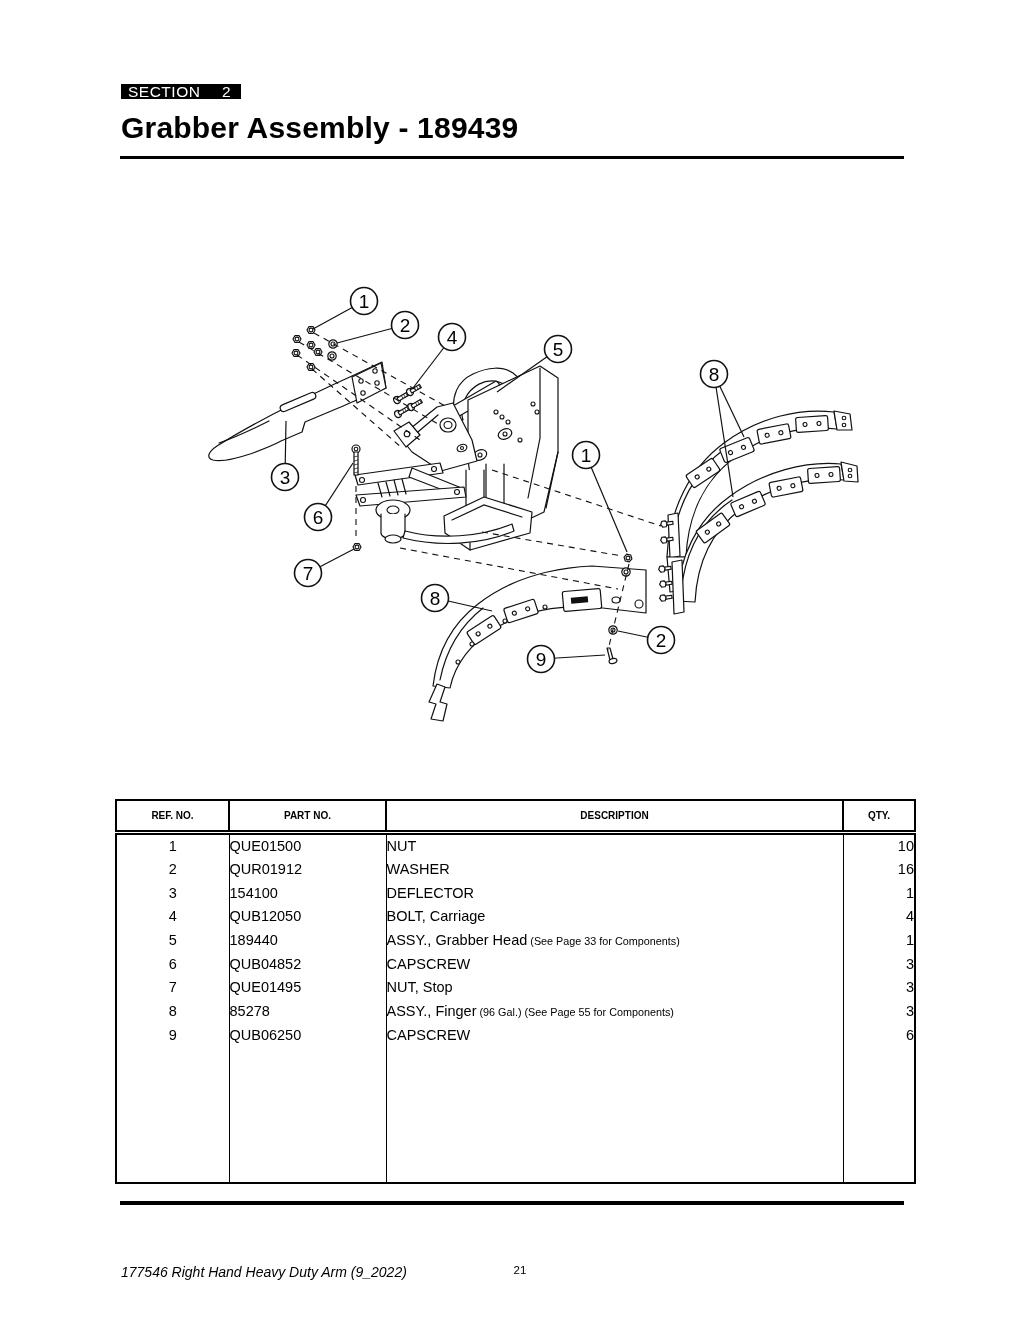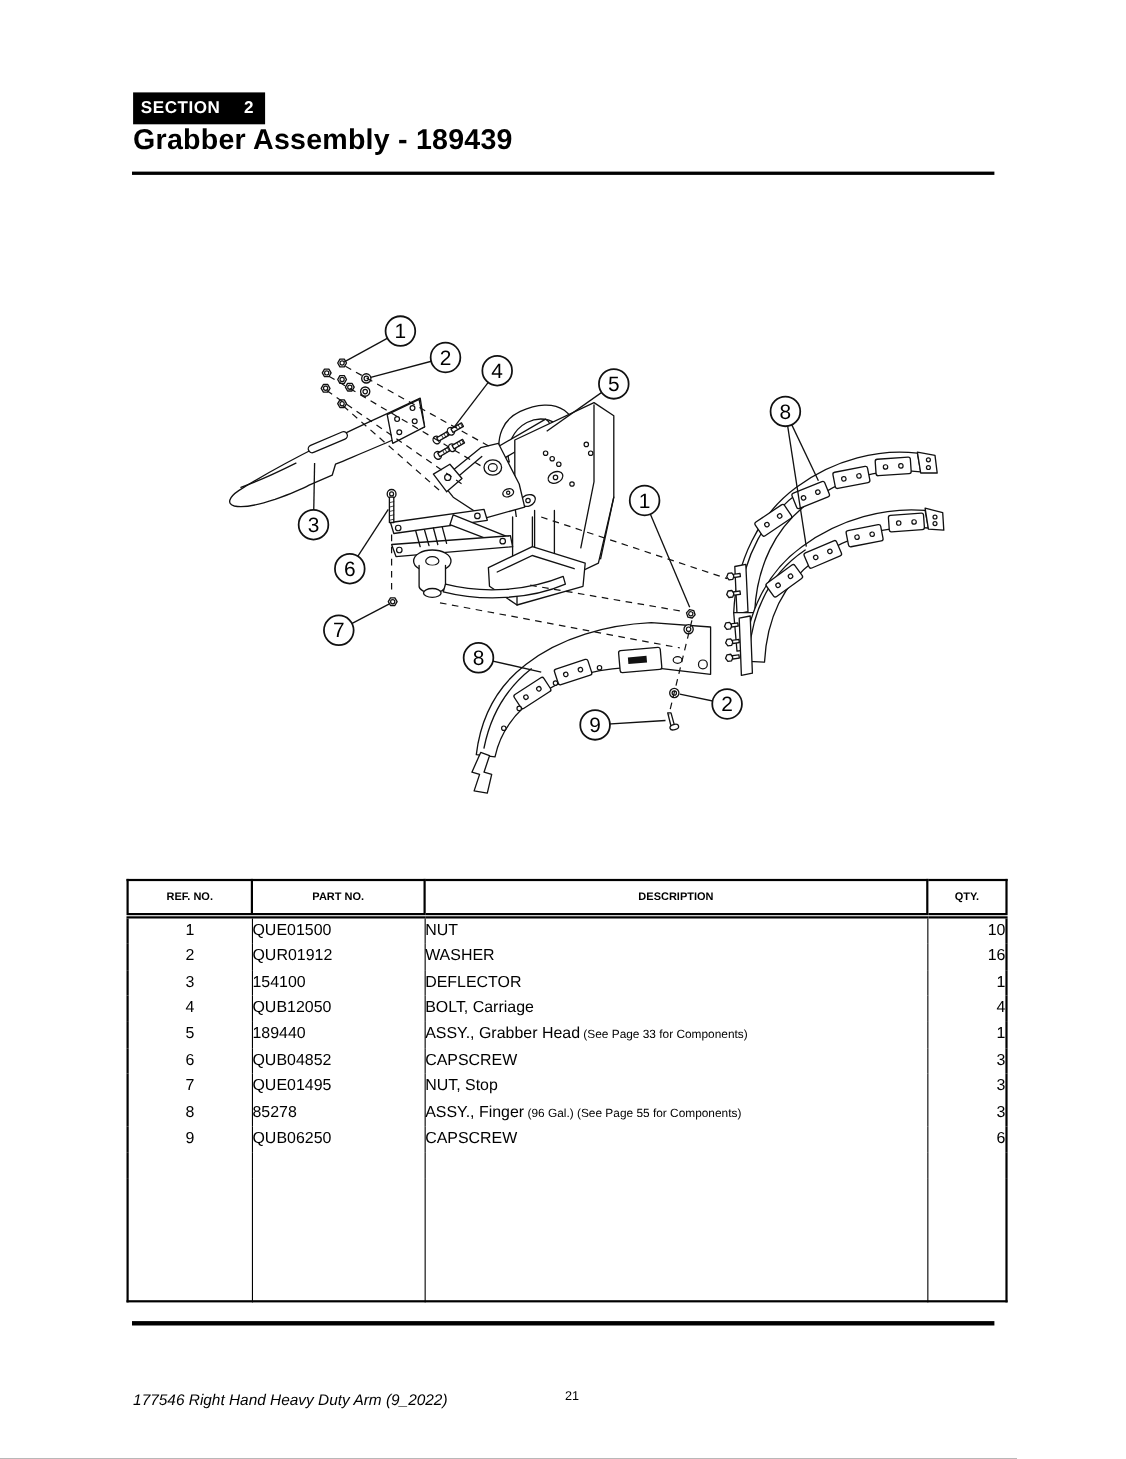--- a/index.html
+++ b/index.html
@@ -1,23 +1,23 @@
 <!DOCTYPE html>
 <html><head>
 <meta charset="utf-8">
 <style>
   html,body{margin:0;padding:0;background:#888;}
   .page{position:relative;width:1024px;height:1326px;background:#fff;overflow:hidden;
         font-family:"Liberation Sans",sans-serif;color:#000;margin:0 auto;}
 
   
-  .section-box{position:absolute;left:121px;top:84px;width:103px;height:29px;background:#000;
-    color:#fff;font-weight:bold;font-size:15.5px;display:flex;align-items:center;
+  .section-box{position:absolute;left:121px;top:84px;width:103px;height:15px;background:#000;
+    color:#fff;font-weight:normal;font-size:15.5px;display:flex;align-items:center;
     justify-content:space-between;padding:0 10px 0 7px;letter-spacing:.5px;}
-  .page-title{position:absolute;left:121px;top:111px;font-size:26px;font-weight:bold;letter-spacing:.2px;}
+  .page-title{position:absolute;left:121px;top:111px;font-size:30px;font-weight:bold;letter-spacing:.2px;}
   .rule-top{position:absolute;left:120px;top:156px;width:784px;height:3px;background:#000;}
   .rule-bottom{position:absolute;left:120px;top:1201px;width:784px;height:4px;background:#000;}
 
   
   .diagram-svg{position:absolute;left:0;top:0;width:1024px;height:760px;}
 
   
   table.parts{position:absolute;left:115px;top:799px;width:799px;height:385px;
     border-collapse:collapse;table-layout:fixed;background:#fff;}
   table.parts th{border:2px solid #000;border-bottom:5px double #000;font-size:10px;

